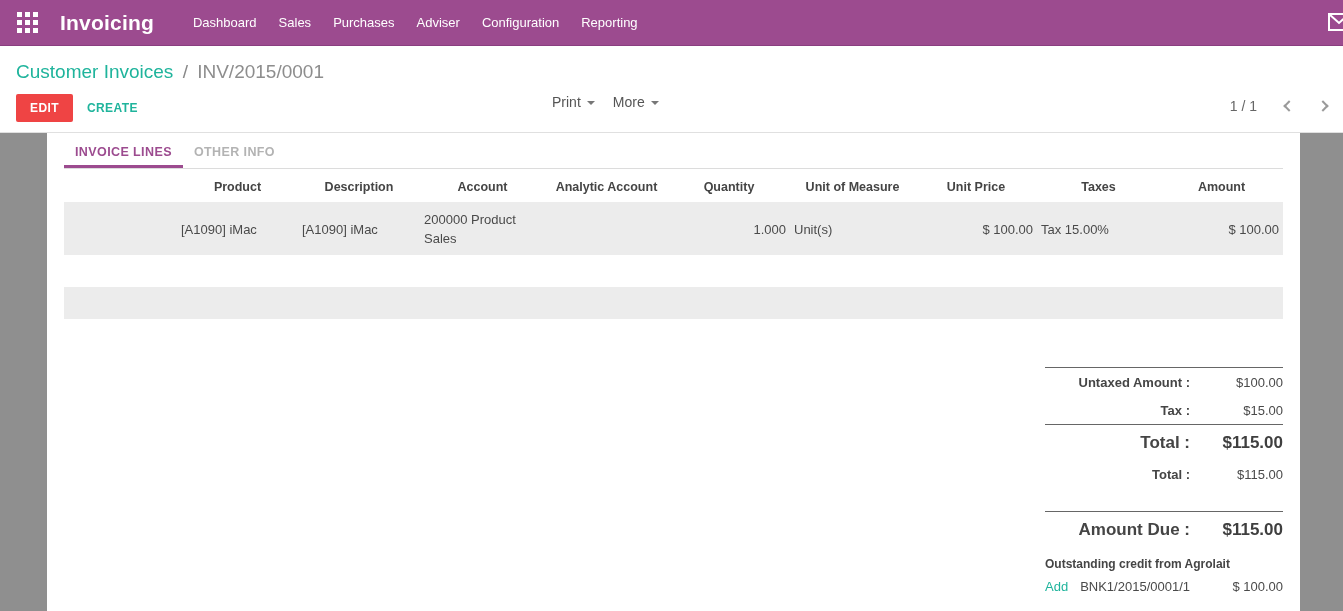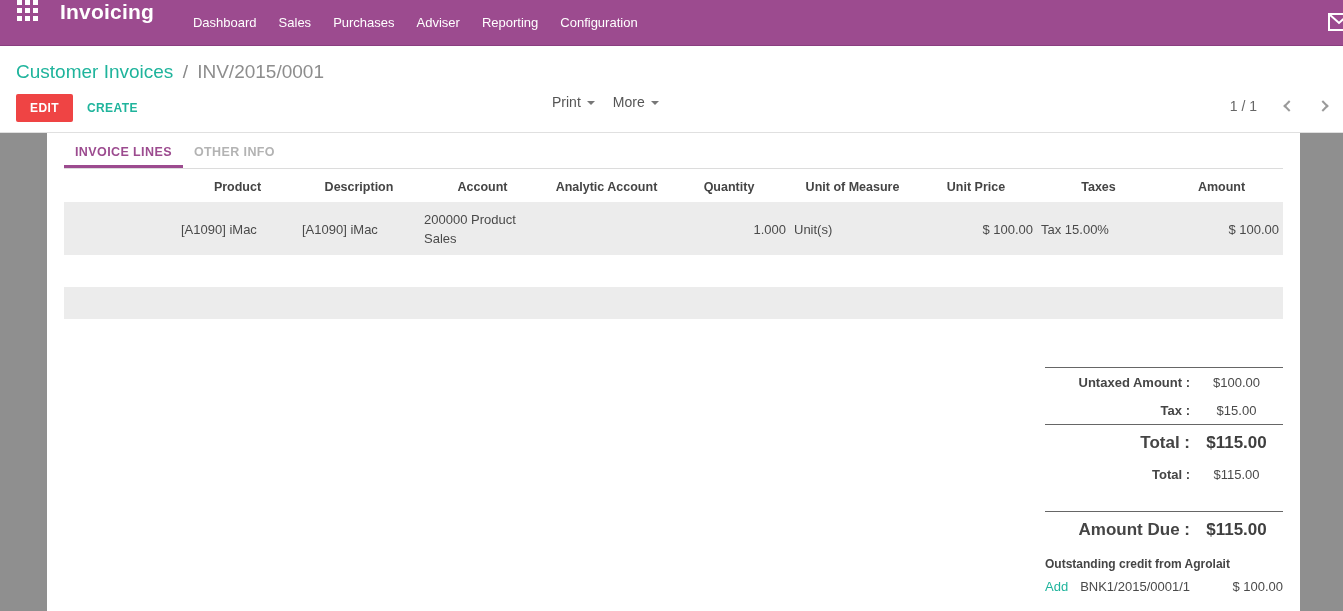--- a/index.html
+++ b/index.html
@@ -1,21 +1,21 @@
 <!DOCTYPE html>
 <html><head>
 <meta charset="utf-8">
 <style>
   * { margin:0; padding:0; box-sizing:border-box; }
   html,body { width:1343px; height:611px; overflow:hidden;
     font-family:"Liberation Sans", sans-serif; background:#fff; color:#4a4a4a; }
 
   
   .navbar { position:relative; height:46px; background:#9c4b8f; border-bottom:1px solid #8a3e80;
-    display:flex; align-items:flex-start; overflow:hidden; }
+    display:flex; align-items:center; overflow:hidden; }
   .apps-icon { width:21px; height:21px; margin-left:17px; display:grid;
     grid-template-columns:repeat(3,5px); grid-template-rows:repeat(3,5px); gap:3px; cursor:pointer; }
   .apps-icon span { background:#fff; width:5px; height:5px; }
   .app-title { color:#fff; font-size:21px; font-weight:bold; margin-left:22px; letter-spacing:0.2px; }
   .nav-menu { display:flex; margin-left:28px; height:46px; align-items:center; }
   .nav-item { color:#fff; font-size:13px; padding:0 11px; line-height:46px; cursor:pointer; white-space:nowrap; }
   .mail-icon { position:absolute; right:-7px; top:13px; width:22px; height:18px; }
 
   
   .ctrl-header { position:relative; height:87px; background:#fff; border-bottom:1px solid #e0e0e0; }
@@ -59,21 +59,21 @@
   table.lines th.num, table.lines td.num { text-align:right; }
   table.lines td { font-size:13px; color:#4a4a4a; padding:7px 4px; line-height:19px; vertical-align:middle; }
   tr.line-row td { background:#ececec; }
   .empty-row { height:32px; background:#ececec; margin-top:32px; }
 
   
   .totals { width:238px; margin-left:auto; margin-top:48px; }
   .t-sep { border-top:1px solid #666; }
   .t-row { display:flex; align-items:center; justify-content:flex-end; height:28px; }
   .t-label { font-size:13px; font-weight:bold; color:#454545; text-align:right; flex:1; }
-  .t-value { font-size:13px; color:#4a4a4a; text-align:center; width:93px; }
+  .t-value { font-size:13px; color:#4a4a4a; text-align:right; width:93px; }
   .t-row.big { height:35px; }
   .t-row.big .t-label { font-size:17px; }
   .t-row.big .t-value { font-size:17px; font-weight:bold; color:#3f3f3f; }
   .t-gap { height:23px; }
 
   .outstanding { width:238px; margin-left:auto; margin-top:8px; }
   .out-title { font-size:12px; font-weight:bold; color:#454545; padding:2px 0 8px 0; }
   .out-row { display:flex; align-items:center; font-size:13px; }
   .add-link { color:#1fb49c; cursor:pointer; margin-right:12px; }
   .out-ref { color:#4a4a4a; }
@@ -93,22 +93,22 @@
       <span></span>
       <span></span>
       <span></span>
   </div>
   <div class="app-title">Invoicing</div>
   <div class="nav-menu">
     <div class="nav-item">Dashboard</div>
     <div class="nav-item">Sales</div>
     <div class="nav-item">Purchases</div>
     <div class="nav-item">Adviser</div>
+    <div class="nav-item">Configuration</div>
     <div class="nav-item">Reporting</div>
-    <div class="nav-item">Configuration</div>
   </div>
   <svg class="mail-icon" viewBox="0 0 22 18">
     <rect x="1" y="1" width="20" height="16" fill="none" stroke="#ffffff" stroke-width="2"></rect>
     <path d="M1 1 L11 10 L21 1" fill="none" stroke="#ffffff" stroke-width="2"></path>
   </svg>
 </div>
 
 <div class="ctrl-header">
   <div class="breadcrumb">
     <span class="bc-parent">Customer Invoices</span>

